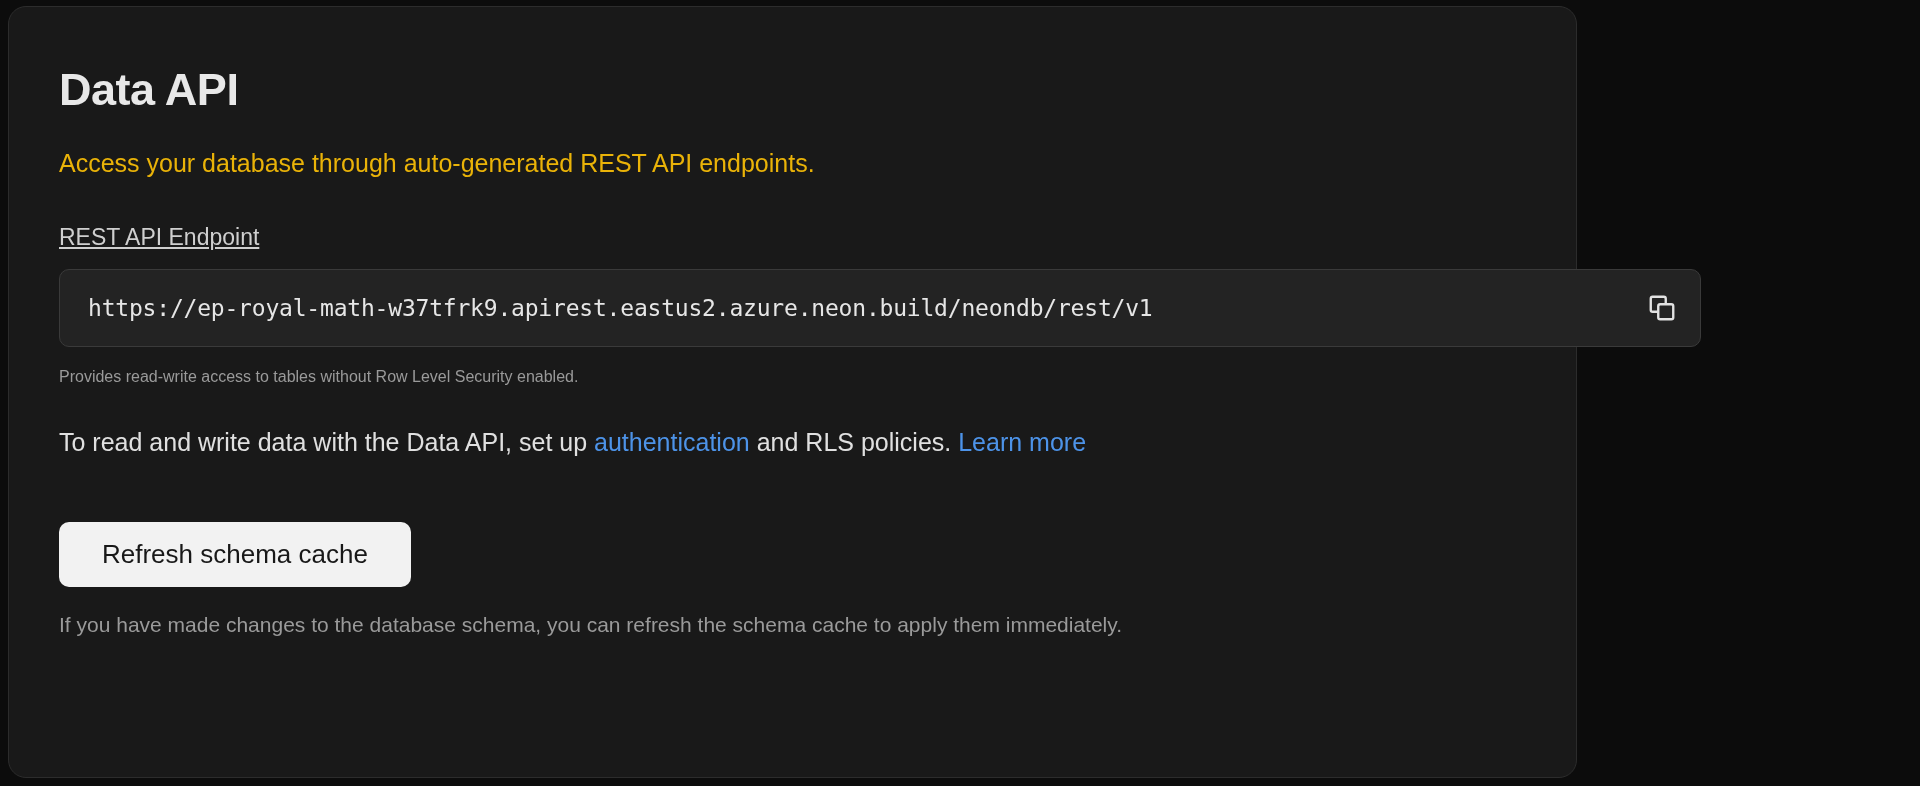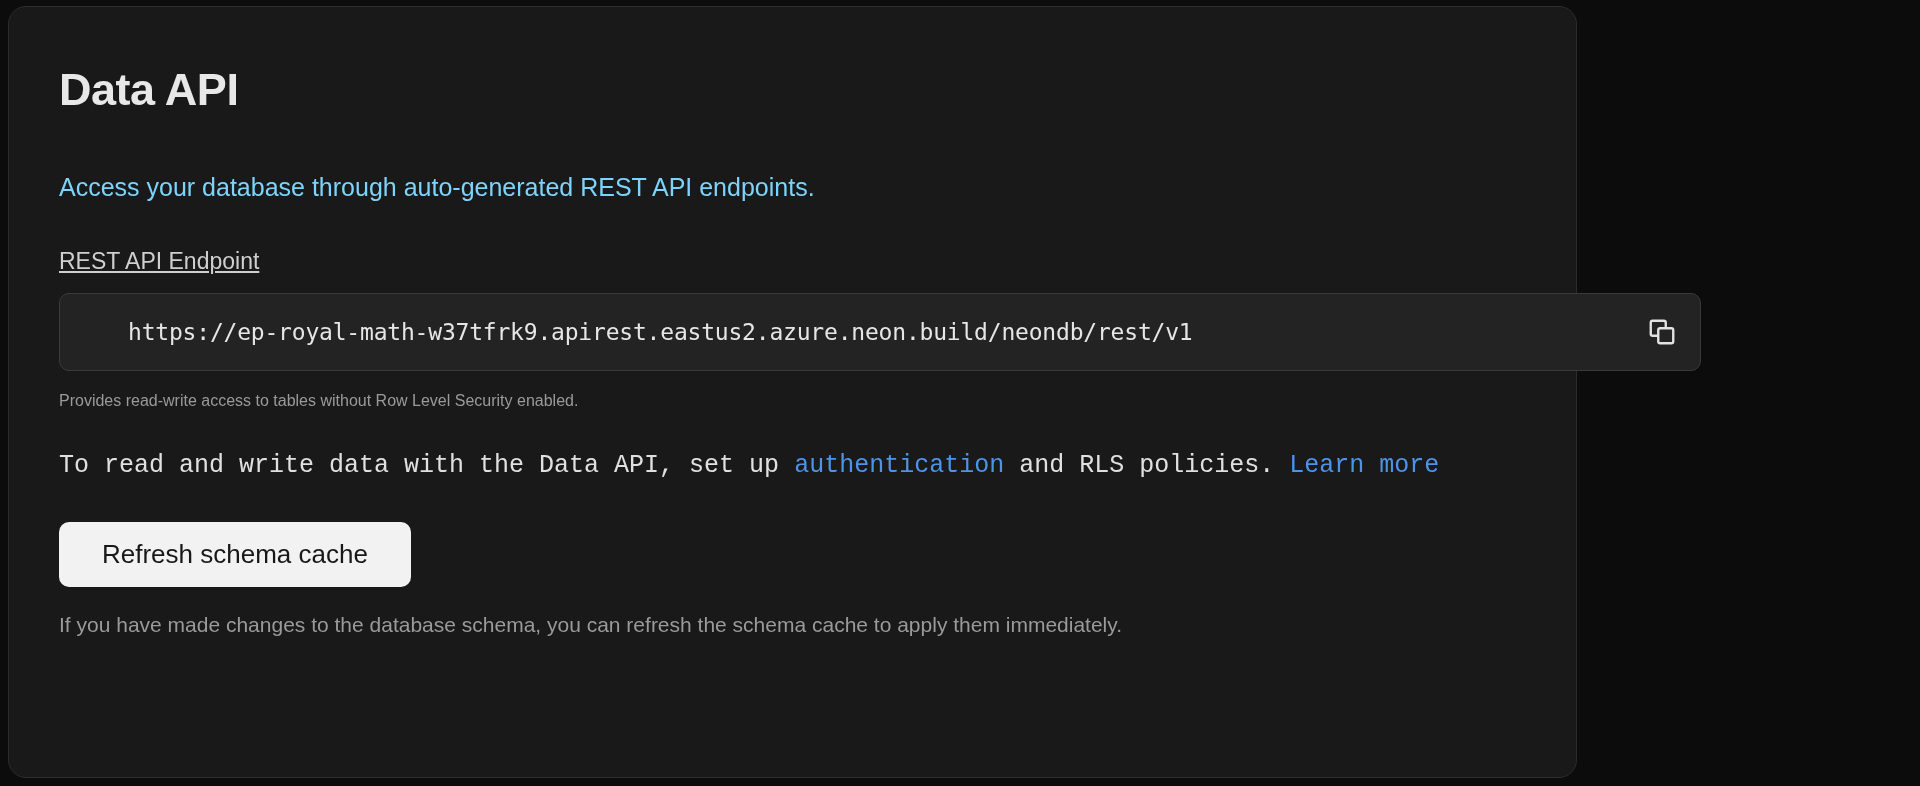--- a/index.html
+++ b/index.html
@@ -31,22 +31,22 @@
     font-weight: bold;
     color: #e8e8e8;
     letter-spacing: -0.5px;
     line-height: 1.1;
     margin-top: 18px;
   }
 
   
   .intro {
     font-size: 25px;
-    color: #7dd3fc;
-    margin-top: 56px;
+    color: #eab308;
+    margin-top: 32px;
     line-height: 1.3;
   }
 
   
   .field-label {
     font-size: 23px;
     color: #cfcfcf;
     margin-top: 45px;
     text-decoration: underline;
   }
@@ -55,21 +55,20 @@
   .endpoint-wrap {
     position: relative;
     margin-top: 18px;
     width: 1642px;
     height: 78px;
     background: #232323;
     border: 1px solid #3a3a3a;
     border-radius: 10px;
     display: flex;
     align-items: center;
-    padding-left: 40px;
   }
 
   .endpoint-value {
     flex: 1;
     font-family: "DejaVu Sans Mono", monospace;
     font-size: 23px;
     color: #e6e6e6;
     padding-left: 28px;
     letter-spacing: -0.2px;
     white-space: nowrap;
@@ -97,30 +96,29 @@
     color: #9a9a9a;
     margin-top: 20px;
     line-height: 1.3;
   }
 
   .rls-line {
     font-size: 25px;
     color: #e0e0e0;
     margin-top: 38px;
     line-height: 1.3;
-    font-family: Liberation Mono, monospace;
   }
   .rls-line a {
     color: #4d93e8;
     text-decoration: none;
   }
 
   
   .refresh-btn {
-    margin-top: 40px;
+    margin-top: 64px;
     display: inline-block;
     background: #f2f2f2;
     color: #181818;
     font-size: 26px;
     font-family: "Liberation Sans", sans-serif;
     border: none;
     border-radius: 10px;
     padding: 17px 43px;
     cursor: pointer;
   }

